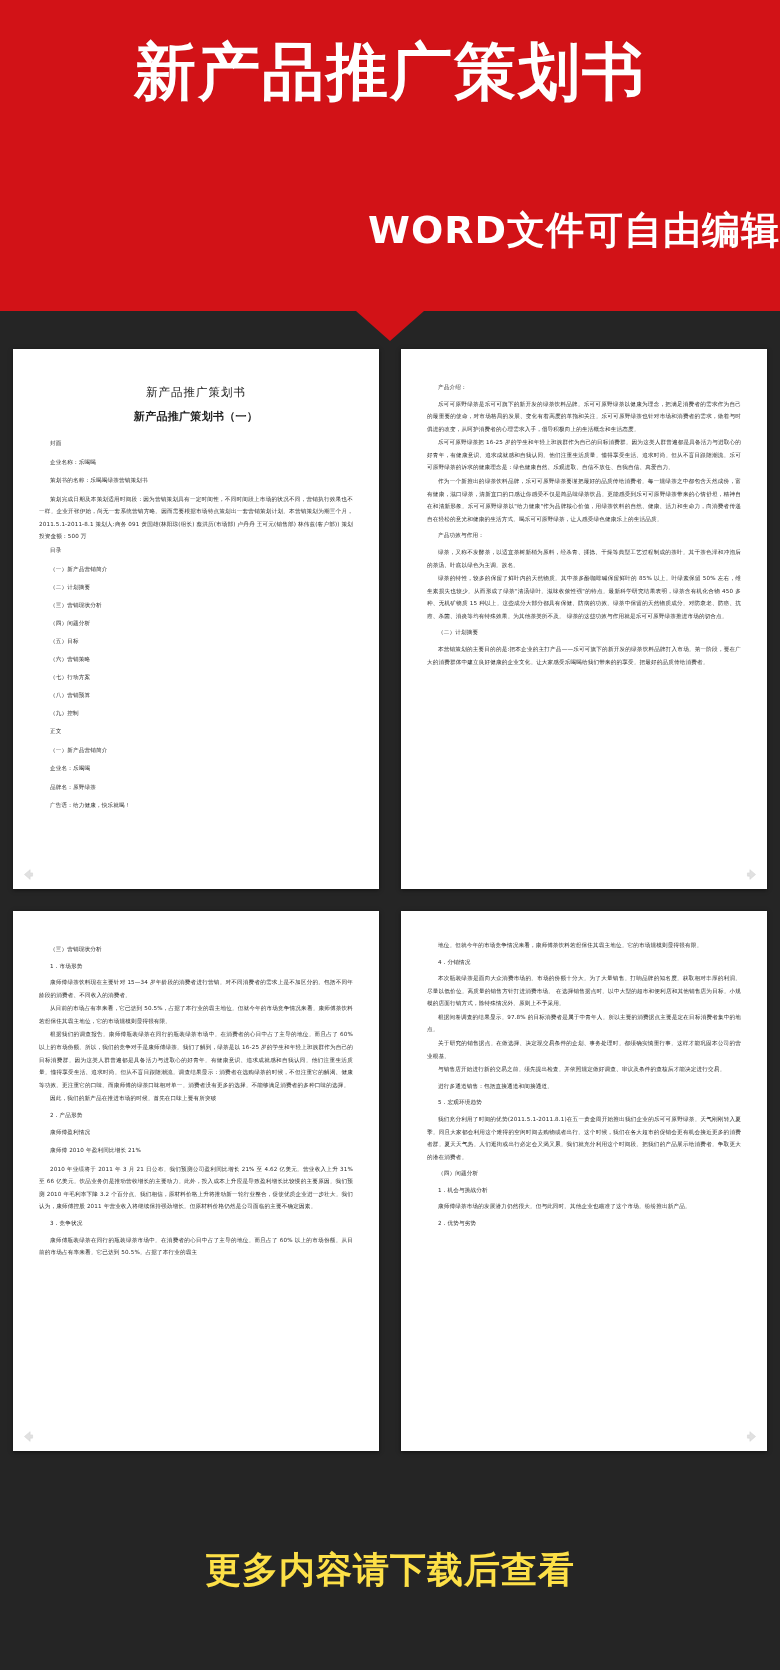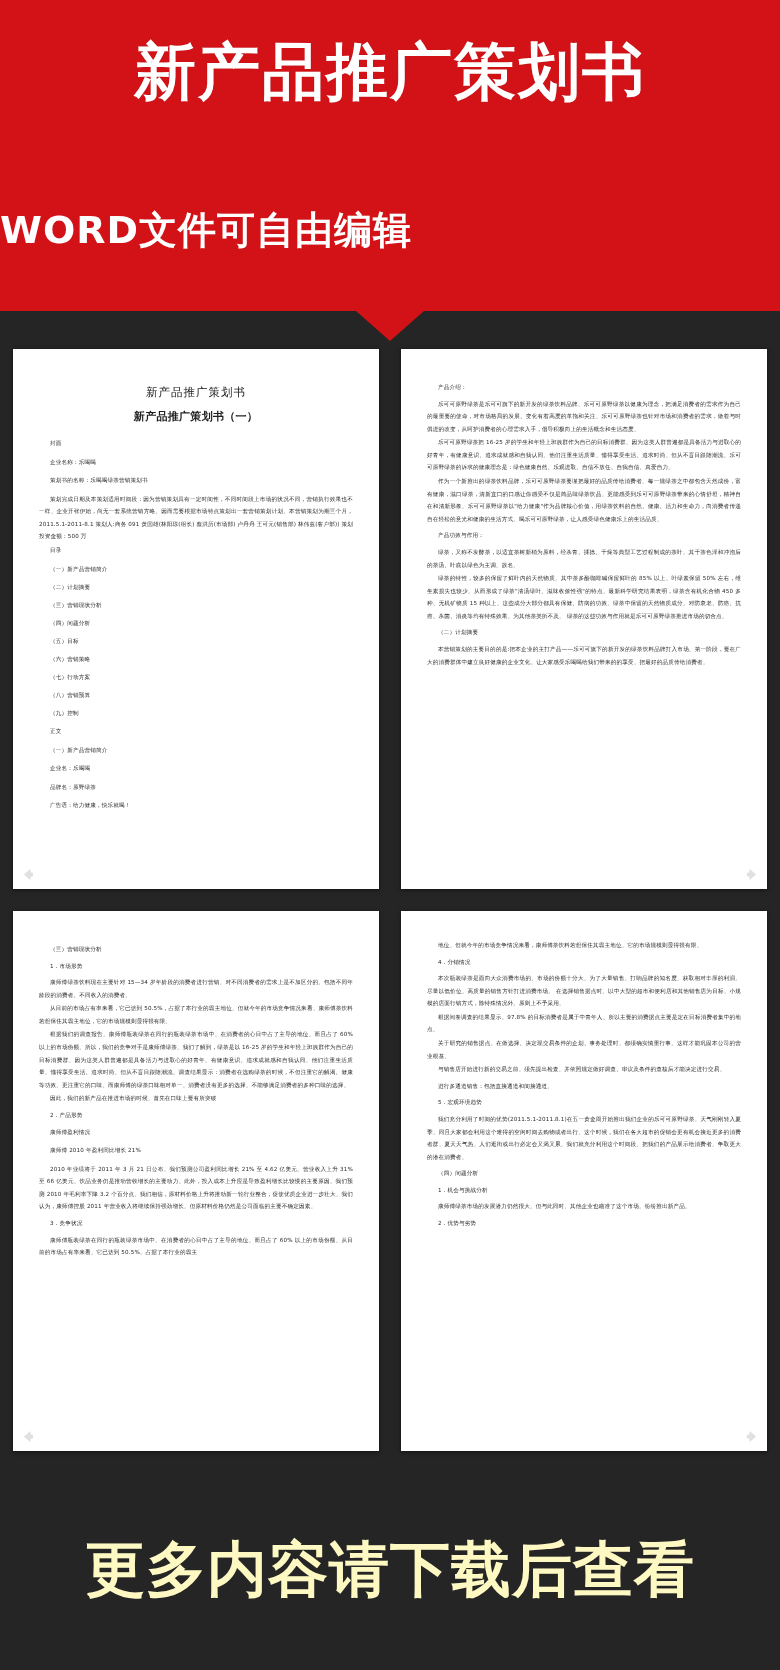--- a/index.html
+++ b/index.html
@@ -27,21 +27,21 @@
     font-size:62px;
     font-weight:bold;
     letter-spacing:2px;
     line-height:1.15;
     font-family:"DejaVu Sans","Liberation Sans",sans-serif;
     text-shadow:0 0 1px rgba(0,0,0,0.15);
   }
   .hero-sub{
     position:absolute;
     top:205px;left:0;width:780px;
-    text-align:left;
+    text-align:right;
     color:#ffffff;
     font-size:38px;
     font-weight:bold;
     letter-spacing:1px;
     font-family:"DejaVu Sans","Liberation Sans",sans-serif;
   }
   .hero-arrow{
     position:absolute;
     left:50%;top:311px;
     transform:translateX(-50%);
@@ -120,22 +120,22 @@
 
   
   .footer{
     position:absolute;
     left:0;top:1470px;
     width:780px;height:200px;
     background:#252525;
     display:flex;align-items:center;justify-content:center;
   }
   .footer-text{
-    color:#fef9c3;
-    font-size:60px;
+    color:#fde047;
+    font-size:36px;
     font-weight:bold;
     letter-spacing:1px;
     font-family:Liberation Mono, monospace;
   }
 </style>
 </head>
 <body>
 
 <div class="hero">
   <div class="hero-title">新产品推广策划书</div>

